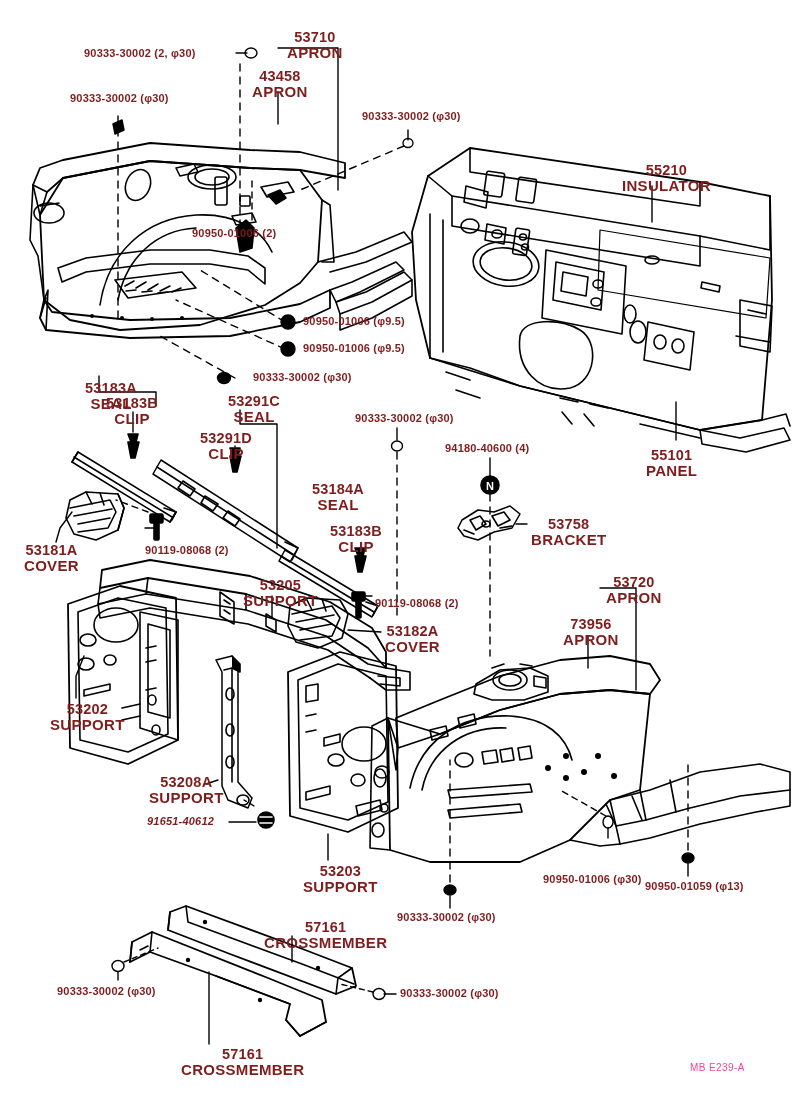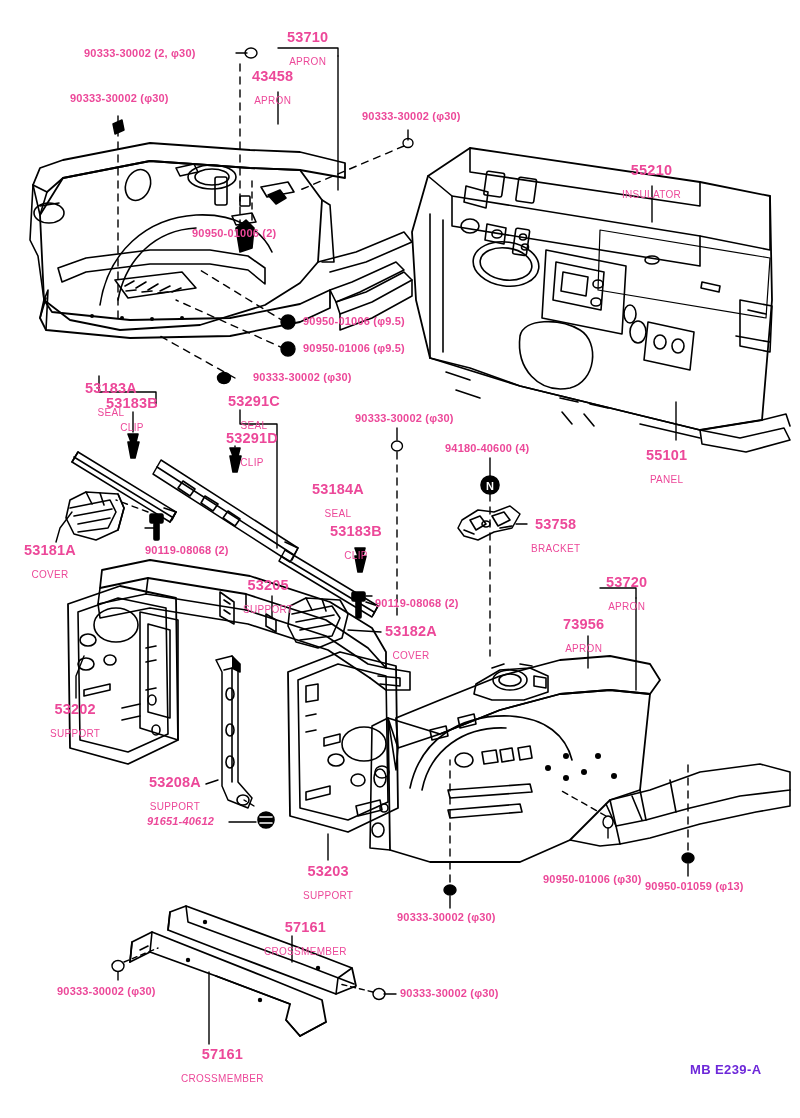--- a/index.html
+++ b/index.html
@@ -17,42 +17,42 @@
   }
   svg#art{
     position:absolute;
     left:0; top:0;
     width:800px; height:1118px;
     pointer-events:none;
   }
   
   .lbl{
     position:absolute;
-    color:#ec4899;
+    color:#7f1d1d;
     font-weight:bold;
     letter-spacing:0.2px;
     white-space:nowrap;
     line-height:1.0;
   }
   .lbl.num{ font-size:14.5px; }
   .lbl.hw{  font-size:11px; }
   .sub{
     display:block;
-    font-size:10px;
-    font-weight:normal;
+    font-size:15px;
+    font-weight:bold;
     letter-spacing:0.3px;
-    margin-top:12px;
+    margin-top:0;
   }
   .ctr{ text-align:center; }
   .footer{
     position:absolute;
-    font-size:13px;
-    font-weight:bold;
+    font-size:10px;
+    font-weight:normal;
     letter-spacing:0.4px;
-    color:#6d28d9;
+    color:#ec4899;
   }
 </style>
 </head>
 <body>
 
 <div id="sheet">
 
   <svg id="art" viewBox="0 0 800 1118">
     <g fill="none" stroke="#000" stroke-width="1.6" stroke-linejoin="round" stroke-linecap="round">
 
@@ -502,21 +502,21 @@
 
   <div class="lbl hw" style="left:303px; top:316px;"><span>90950-01006 (φ9.5)</span></div>
   <div class="lbl hw" style="left:303px; top:343px;"><span>90950-01006 (φ9.5)</span></div>
 
   <div class="lbl hw" style="left:253px; top:372px;"><span>90333-30002 (φ30)</span></div>
 
   <div class="lbl num ctr" style="left:85px;  top:381px;"><span>53183A</span><span class="sub">SEAL</span></div>
   <div class="lbl num ctr" style="left:106px; top:396px;"><span>53183B</span><span class="sub">CLIP</span></div>
 
   <div class="lbl num ctr" style="left:228px; top:394px;"><span>53291C</span><span class="sub">SEAL</span></div>
-  <div class="lbl num ctr" style="left:226px; top:431px;"><span>53291D</span><span class="sub">CLIP</span></div>
+  <div class="lbl num ctr" style="left:200px; top:431px;"><span>53291D</span><span class="sub">CLIP</span></div>
 
   <div class="lbl hw" style="left:355px; top:413px;"><span>90333-30002 (φ30)</span></div>
 
   <div class="lbl hw" style="left:445px; top:443px;"><span>94180-40600 (4)</span></div>
 
   <div class="lbl num ctr" style="left:646px; top:448px;"><span>55101</span><span class="sub">PANEL</span></div>
 
   <div class="lbl num ctr" style="left:312px; top:482px;"><span>53184A</span><span class="sub">SEAL</span></div>
   <div class="lbl num ctr" style="left:330px; top:524px;"><span>53183B</span><span class="sub">CLIP</span></div>
 

